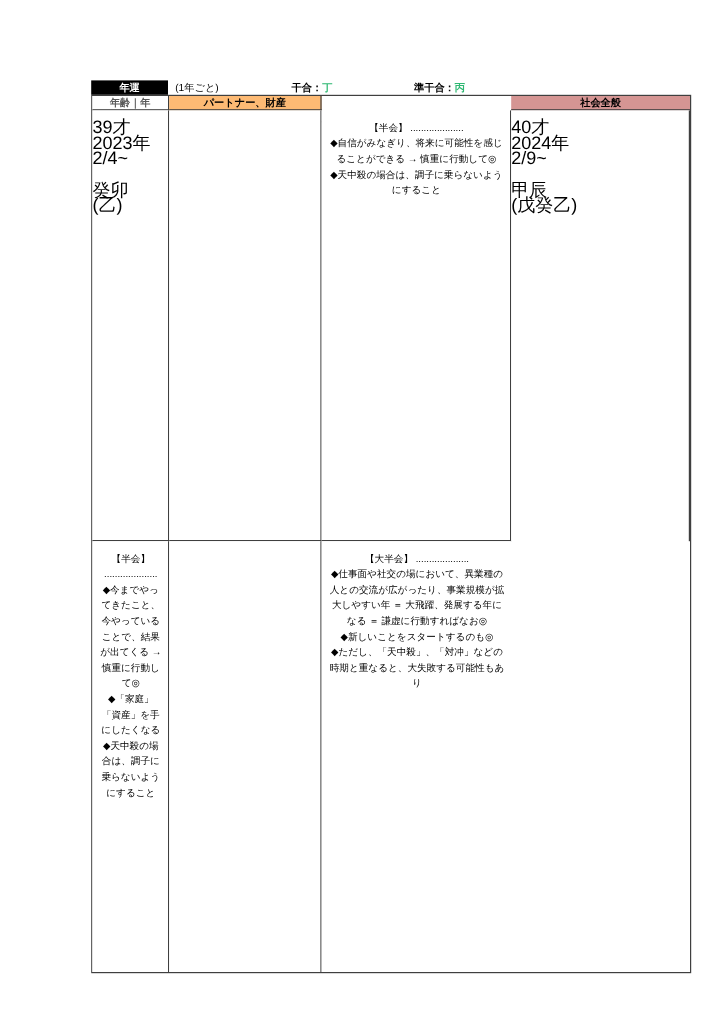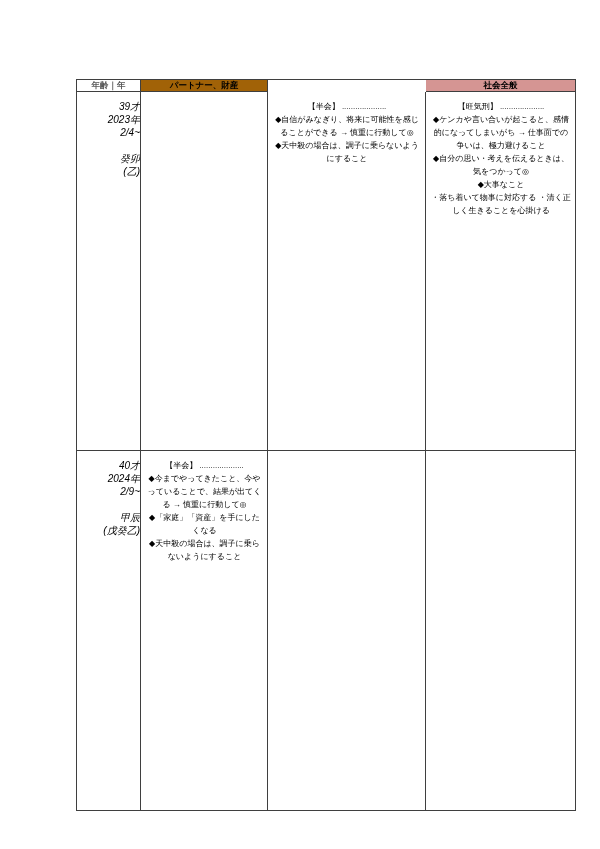--- a/index.html
+++ b/index.html
@@ -39,64 +39,69 @@
   .cell.last-col { border-right:none; }
   .cell.last-row { border-bottom:none; }
 
   .th {
     font-size:8.5px; font-weight:bold; text-align:center; line-height:11px;
     white-space:nowrap;
   }
   .th.age-header { color:#595959; font-weight:bold; }
 
   .age-cell {
-    font-size:10px; line-height:13px; text-align:right;
-    padding-top:8px; white-space:pre-line;font-style:italic;
+    font-size:15px; line-height:13px; text-align:left;
+    padding-top:8px; white-space:pre-line;
   }
   .text-cell {
     font-size:8px; line-height:13px; text-align:center;
     padding:8px 4px 0 5px; white-space:pre-line;
     letter-spacing:0;
   }
 </style>
 </head>
 <body>
 
 <div class="page">
 
+  <div class="title-row">
+    <div class="title-cell">年運</div>
+    <div class="subtitle">(1年ごと)</div>
+    <div class="kango-group"><span>干合：</span><span class="kango-value" style="color: rgb(46, 184, 114);">丁</span></div>
+    <div class="jun-kango-group"><span>準干合：</span><span class="kango-value" style="color: rgb(46, 184, 114);">丙</span></div>
+  </div>
 
   <div class="fortune-table">
 
     <div class="cell th age-header">年齢｜年</div>
-    <div class="cell th" style="background-color: #a16207;">パートナー、財産</div>
+    <div class="cell th" style="background-color: #fdba74;">パートナー、財産</div>
     <div class="cell th" style="background-color: rgb(251, 198, 238); margin-top: 21px;">メンタル、家系、土台（住居など）</div>
     <div class="cell th last-col" style="background-color: rgb(213, 149, 147); text-align: center;">社会全般</div>
 
     <div class="cell age-cell">39才
 2023年
 2/4~
 
 癸卯
 (乙)</div>
     <div class="cell text-cell"></div>
     <div class="cell text-cell">【半会】 ....................
 ◆自信がみなぎり、将来に可能性を感じることができる → 慎重に行動して◎
 ◆天中殺の場合は、調子に乗らないようにすること</div>
-    <div class="cell text-cell last-col">【旺気刑】 ....................
-◆ケンカや言い合いが起こると、感情的になってしまいがち → 仕事面での争いは、極力避けること
-◆自分の思い・考えを伝えるときは、気をつかって◎
-◆大事なこと
-・落ち着いて物事に対応する ・清く正しく生きることを心掛ける</div>
 
     <div class="cell age-cell last-row">40才
 2024年
 2/9~
 
 甲辰
 (戊癸乙)</div>
     <div class="cell text-cell last-row">【半会】 ....................
 ◆今までやってきたこと、今やっていることで、結果が出てくる → 慎重に行動して◎
 ◆「家庭」「資産」を手にしたくなる
 ◆天中殺の場合は、調子に乗らないようにすること</div>
     <div class="cell text-cell last-row"></div>
+    <div class="cell text-cell last-col last-row">【大半会】 ....................
+◆仕事面や社交の場において、異業種の人との交流が広がったり、事業規模が拡大しやすい年 ＝ 大飛躍、発展する年になる ＝ 謙虚に行動すればなお◎
+◆新しいことをスタートするのも◎
+◆ただし、「天中殺」、「対冲」などの時期と重なると、大失敗する可能性もあり</div>
 
   </div>
 </div>
 
 </body></html>

